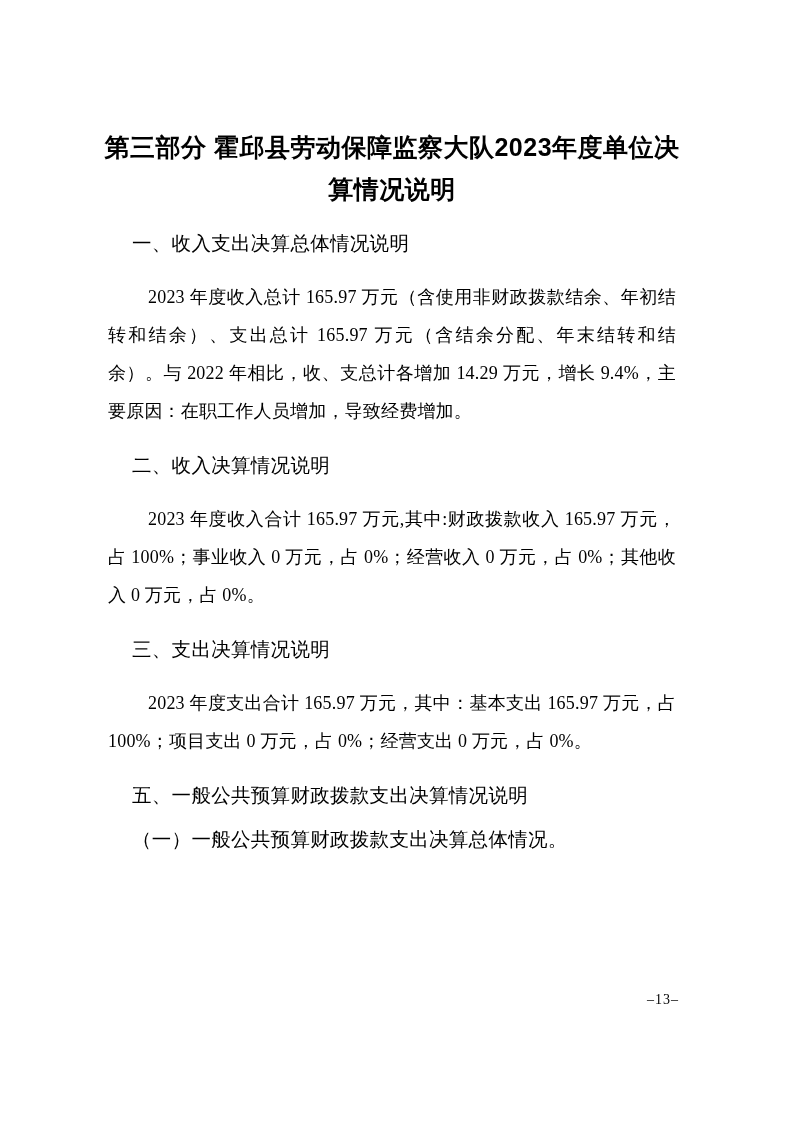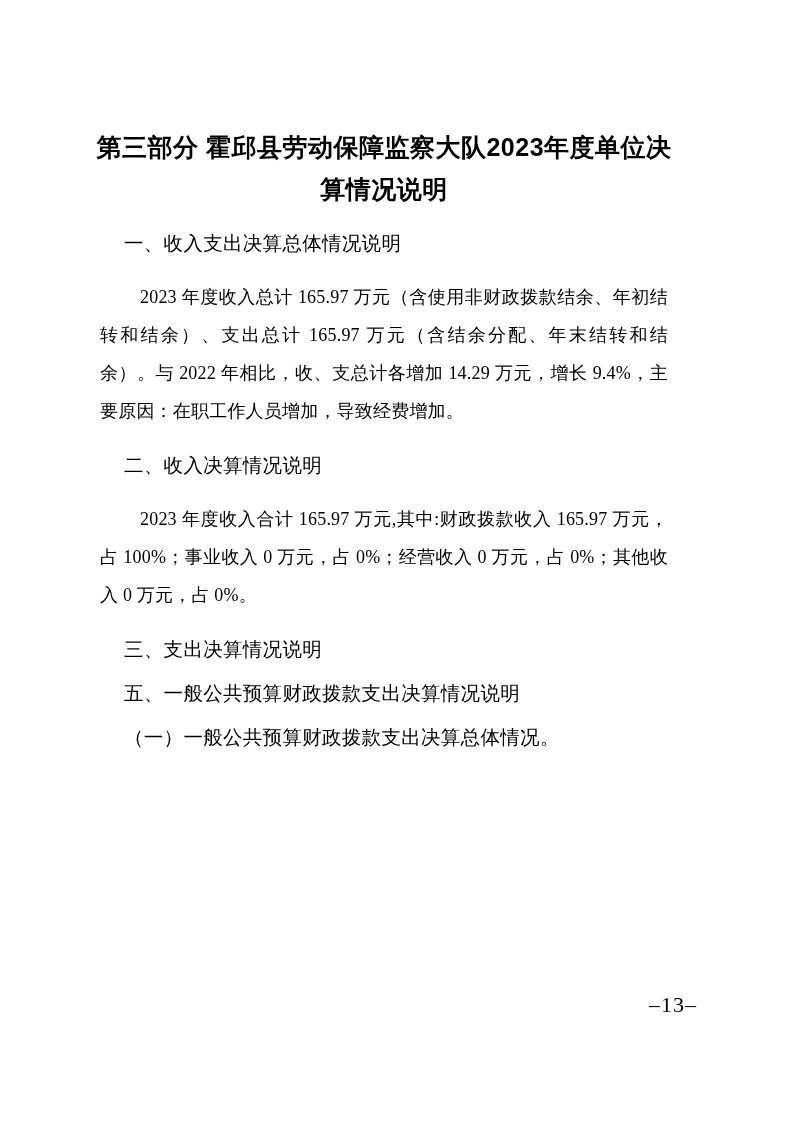--- a/index.html
+++ b/index.html
@@ -12,21 +12,21 @@
     width: 793px;
     height: 1122px;
     background: #ffffff;
     margin: 0 auto;
     overflow: hidden;
     font-family: "Liberation Serif", "DejaVu Serif", serif;
     color: #000000;
   }
   .content {
     position: absolute;
-    left: 84px;
+    left: 92px;
     top: 126px;
     width: 600px;
   }
   .doc-title {
     font-family: "Liberation Sans", "DejaVu Sans", sans-serif;
     font-weight: bold;
     font-size: 25px;
     line-height: 42px;
     text-align: center;
     letter-spacing: 0.5px;
@@ -45,42 +45,43 @@
     font-size: 18px;
     line-height: 38px;
     text-align: justify;
     text-justify: inter-ideograph;
     text-indent: 40px;
     margin: 16px;
     letter-spacing: 0.2px;
   }
   .page-number {
     position: absolute;
-    right: 96px;
+    right: 114px;
     top: 992px;
-    font-size: 22px;
+    font-size: 14px;
     font-family: "Liberation Serif", "DejaVu Serif", serif;
     letter-spacing: 1px;
   }
 </style>
 </head>
 <body>
 
 <div class="page">
   <div class="content">
 
     <h1 class="doc-title">第三部分 霍邱县劳动保障监察大队2023年度单位决算情况说明</h1>
 
     <div class="section-heading">一、收入支出决算总体情况说明</div>
     <p class="para">2023 年度收入总计 165.97 万元（含使用非财政拨款结余、年初结转和结余）、支出总计 165.97 万元（含结余分配、年末结转和结余）。与 2022 年相比，收、支总计各增加 14.29 万元，增长 9.4%，主要原因：在职工作人员增加，导致经费增加。</p>
 
     <div class="section-heading">二、收入决算情况说明</div>
     <p class="para">2023 年度收入合计 165.97 万元,其中:财政拨款收入 165.97 万元，占 100%；事业收入 0 万元，占 0%；经营收入 0 万元，占 0%；其他收入 0 万元，占 0%。</p>
 
     <div class="section-heading">三、支出决算情况说明</div>
+    <p class="para">2023 年度支出合计 165.97 万元，其中：基本支出 165.97 万元，占 100%；项目支出 0 万元，占 0%；经营支出 0 万元，占 0%。</p>
 
 
     <div class="section-heading">五、一般公共预算财政拨款支出决算情况说明</div>
     <div class="section-heading">（一）一般公共预算财政拨款支出决算总体情况。</div>
 
   </div>
 
   <div class="page-number">–13–</div>
 </div>
 

